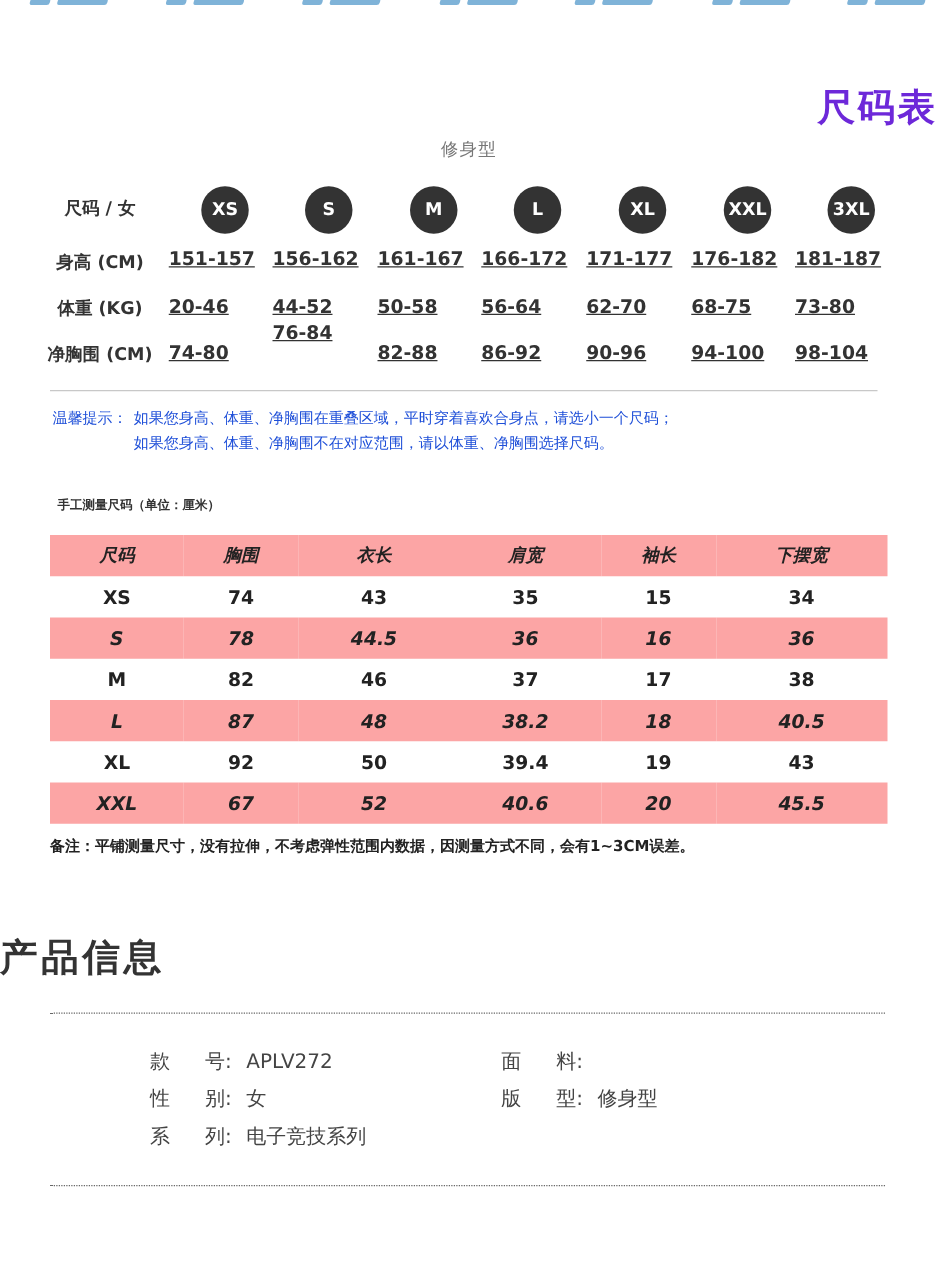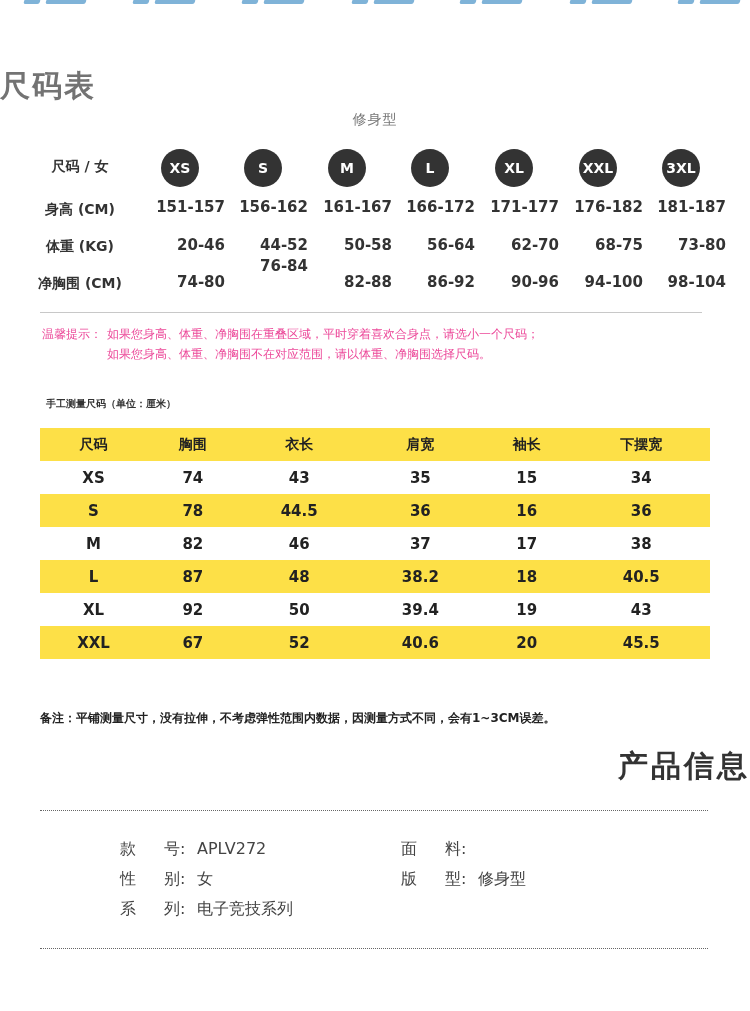--- a/index.html
+++ b/index.html
@@ -4,35 +4,35 @@
 <style>
   html, body { margin: 0; padding: 0; background: #ffffff; }
   body {
     width: 750px; height: 1011px; position: relative; overflow: hidden;
     font-family: "DejaVu Sans", "Liberation Sans", sans-serif; color: #333333;
   }
   .watermarks { position: absolute; top: -10px; left: 0; width: 750px; height: 16px; overflow: hidden; }
   .wm { position: absolute; top: 4px; width: 74px; height: 10px; }
   .wm i { position: absolute; bottom: 0; height: 5px; background: #7fb3d8; border-radius: 2px; transform: skewX(-15deg); }
   .abs { position: absolute; }
-  .title { left: 0; width: 750px; text-align: left; top: 66px; font-size: 30px; font-weight: bold; color: #737373; letter-spacing: 2px; }
+  .title { left: 0; width: 750px; text-align: right; top: 66px; font-size: 30px; font-weight: bold; color: #6d28d9; letter-spacing: 2px; }
   .subtitle { left: 0; width: 750px; text-align: center; top: 111px; font-size: 14px; color: #777777; letter-spacing: 1px; }
   .row-label { left: 28px; width: 104px; text-align: center; font-size: 14px; font-weight: bold; color: #333333; }
   .size-circle { width: 38px; height: 38px; border-radius: 50%; background: #333333; color: #ffffff; font-size: 14px; font-weight: bold; display: flex; align-items: center; justify-content: center; }
-  .cell { width: 90px; text-align: right; font-size: 15px; font-weight: bold; color: #333333; }
+  .cell { width: 90px; text-align: left; font-size: 15px; font-weight: bold; color: #333333; text-decoration: underline; }
   .divider-solid { left: 40px; width: 662px; top: 312px; height: 0; border-top: 1px solid #c8c8c8; }
-  .tip { font-size: 12px; color: #ec4899; }
+  .tip { font-size: 12px; color: #1d4ed8; }
   .section2 { left: 46px; top: 397px; font-size: 10px; font-weight: bold; color: #333333; text-align: center; }
   table.measure { position: absolute; left: 40px; top: 428px; width: 670px; border-collapse: collapse; }
   table.measure td, table.measure th { height: 33px; padding: 0; text-align: center; font-size: 15px; color: #222222; }
   table.measure th { font-size: 14px; font-weight: bold; }
   table.measure td { font-weight: bold; }
-  table.measure tr.shade { background: #fde047; }
-  .note { left: 40px; top: 669px; font-size: 12px; font-weight: bold; color: #222222; margin-top: 41px; }
-  .title2 { left: 0; width: 750px; text-align: right; top: 746px; font-size: 30px; font-weight: bold; color: #333333; letter-spacing: 3px; }
+  table.measure tr.shade { background: #fca5a5; font-style: italic; }
+  .note { left: 40px; top: 669px; font-size: 12px; font-weight: bold; color: #222222; }
+  .title2 { left: 0; width: 750px; text-align: left; top: 746px; font-size: 30px; font-weight: bold; color: #333333; letter-spacing: 3px; }
   .divider-dotted { left: 40px; width: 668px; height: 0; border-top: 1px dotted #666666; }
   .info { font-size: 16px; color: #444444; display: flex; }
   .info .k1 { width: 44px; }
   .info .k2 { width: 33px; }
 </style>
 </head>
 <body>
 
 <div class="watermarks">
   <div class="wm" style="left:22px">

